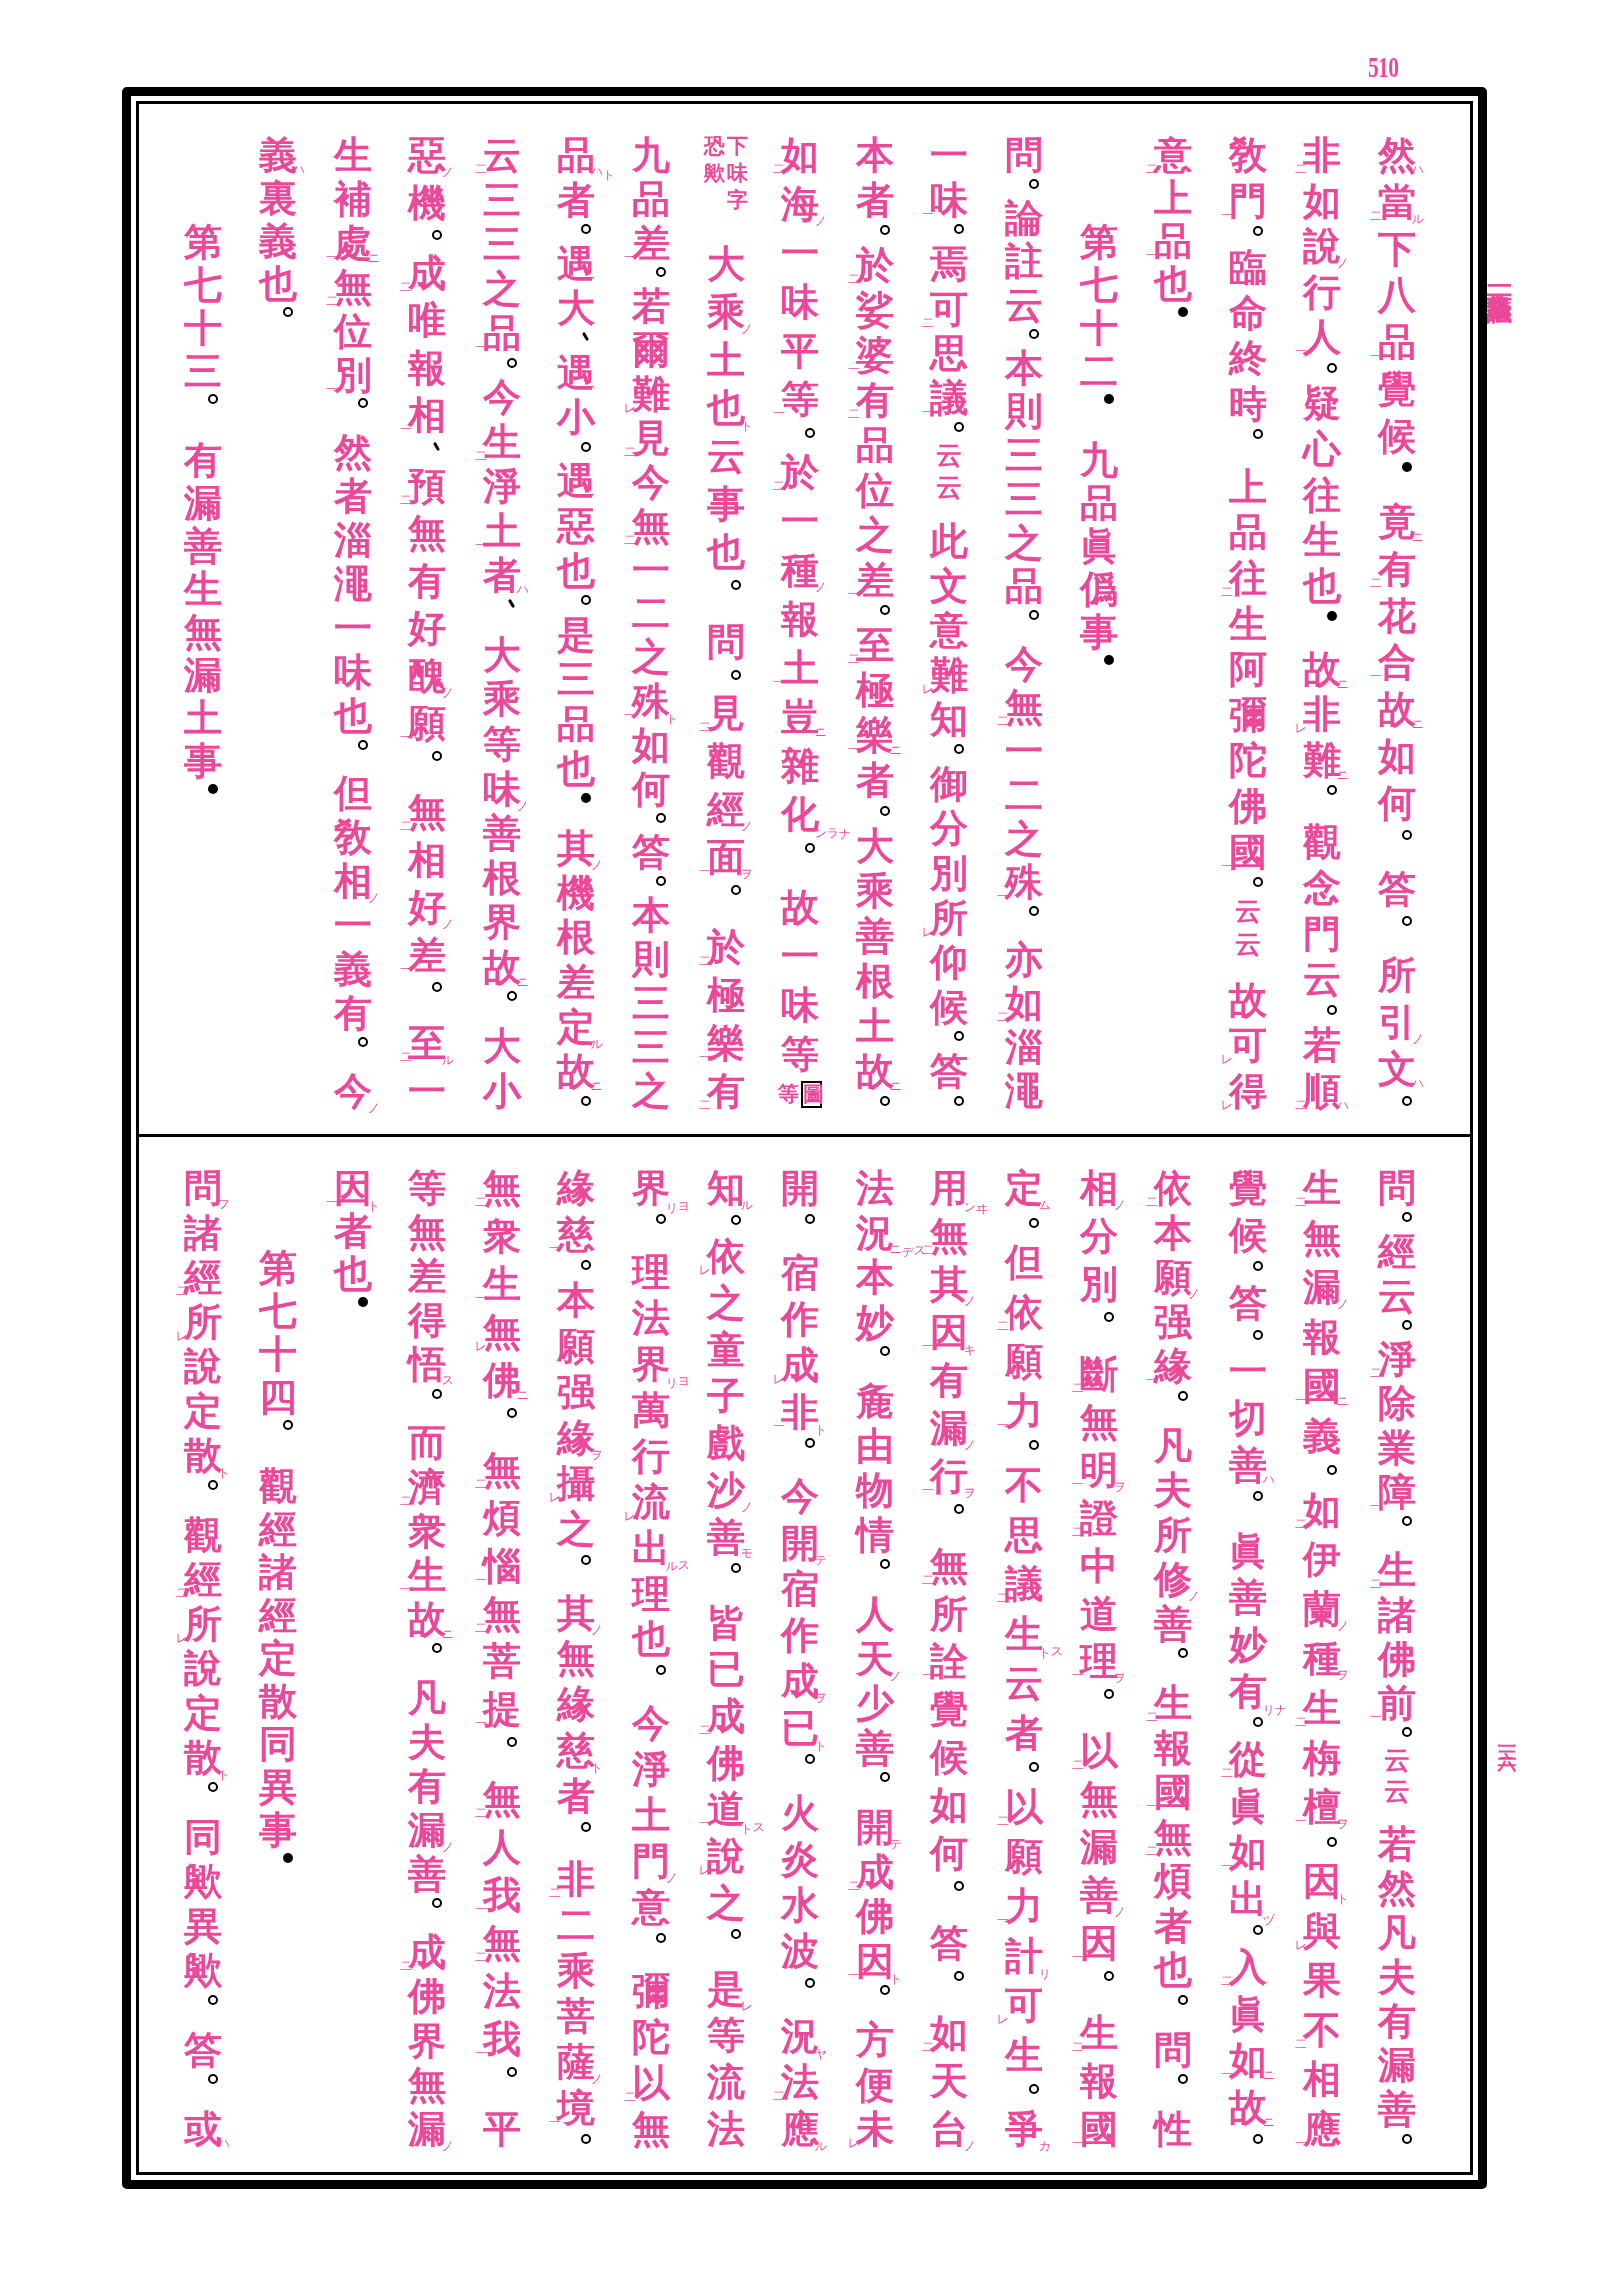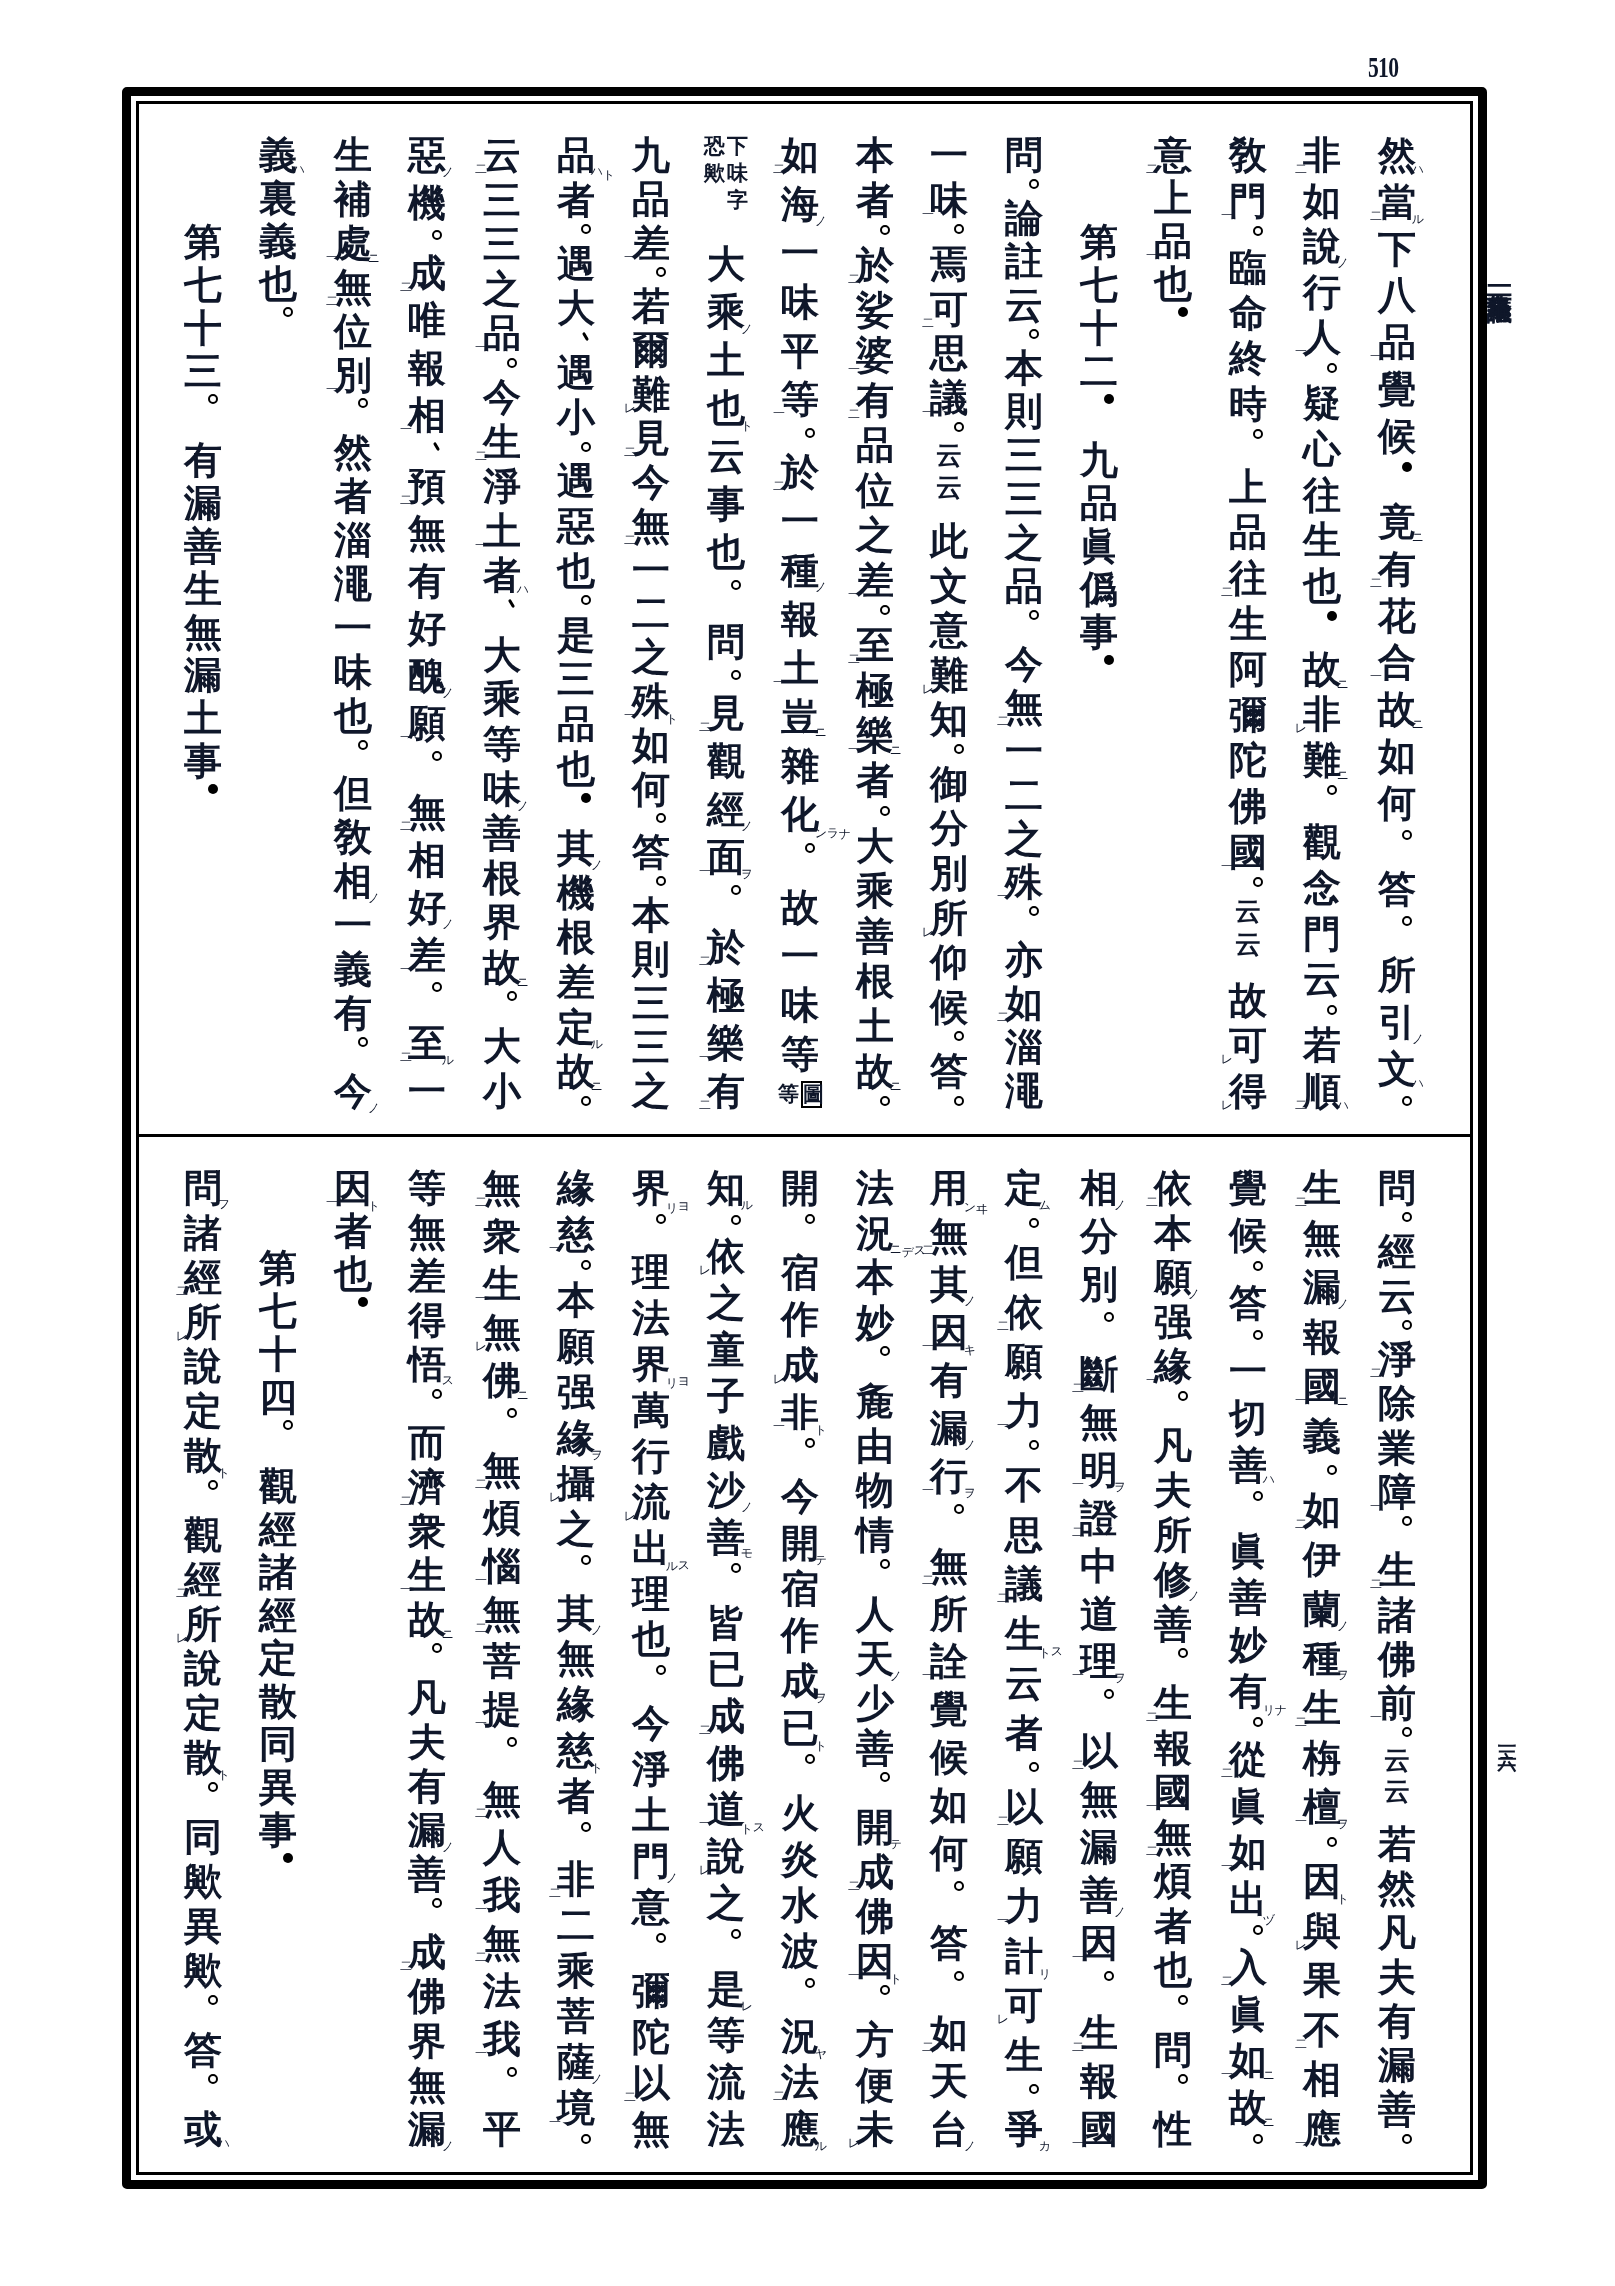--- a/index.html
+++ b/index.html
@@ -1,18 +1,18 @@
 <!DOCTYPE html>
 <html><head>
 <meta charset="utf-8">
 <style>
   html, body { margin: 0; padding: 0; background: #ffffff; }
   .page {
     position: relative; width: 1615px; height: 2286px; overflow: hidden;
-    background: #ffffff; color: #0f172a;
+    background: #ffffff; color: #ec4899;
     font-family: "DejaVu Serif", serif;
   }
   .pagenum {
     position: absolute; left: 1368px; top: 52px;
     font-family: "Liberation Serif", serif; font-weight: bold;
     font-size: 30px; line-height: 30px; letter-spacing: -1px;
     transform: scaleX(0.72); transform-origin: left top;
   }
   .runtitle {
     position: absolute; left: 1485px; top: 272px;

